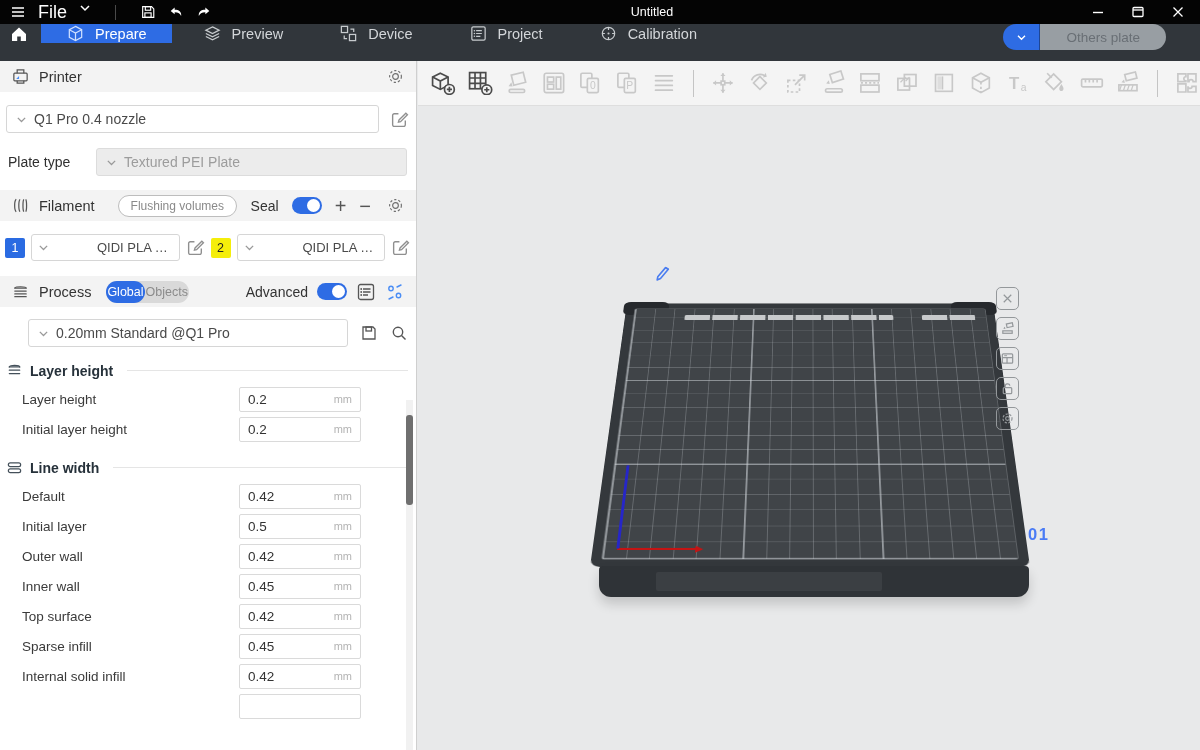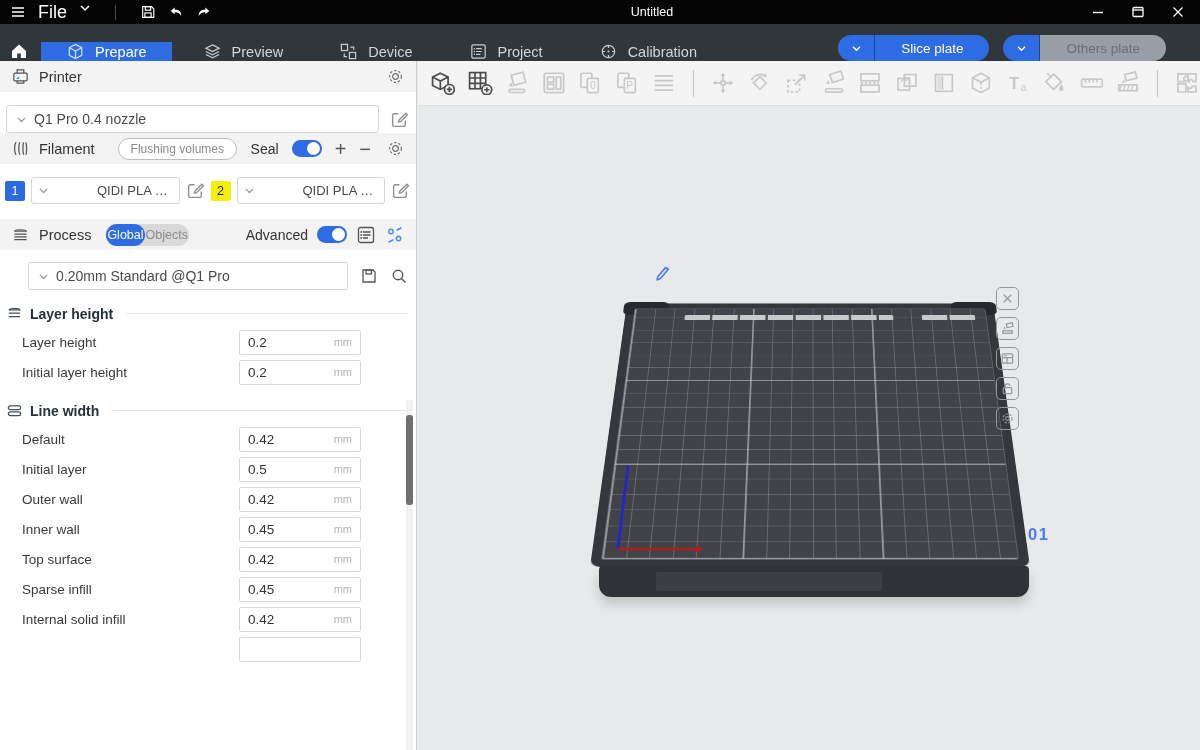--- a/index.html
+++ b/index.html
@@ -13,21 +13,21 @@
   .tb-left { display:flex; align-items:center; gap:12px; padding-left:10px; }
   .menu-label { font-size:18px; }
   .tb-vsep { width:1px; height:15px; background:#4a4a4a; margin:0 12px; }
   .tb-title { position:absolute; left:652px; transform:translateX(-50%);
     font-size:12.5px; color:#fff; }
   .tb-win { position:absolute; right:14px; display:flex; gap:24px; align-items:center; color:#fff; }
   .tb-ic { width:16px; height:16px; color:#fff; cursor:default; }
 
   
   .navbar { position:absolute; left:0; top:24px; width:1200px; height:37px;
-    background:#31363b; display:flex; align-items:flex-end; }
+    background:#31363b; display:flex; align-items:flex-start; }
   .home-btn { width:38px; display:flex; align-items:center; justify-content:center; }
   .nav-tab { display:flex; align-items:center; gap:10px; padding:0 25px;
     color:#d3d6d9; font-size:14.5px; margin:0 3px; }
   .nav-tab .ticon { width:19px; height:19px; color:#c7cbce; }
   .nav-tab.active { background:#2e6ce4; color:#fff; }
   .nav-tab.active .ticon { color:#cfe0ff; }
   .nav-right { margin-left:auto; display:flex; align-items:center; gap:14px; padding-right:34px; }
   .pill { display:flex; height:26px; border-radius:13px; overflow:hidden; font-size:13.5px; }
   .pill .chev-seg { width:37px; background:#2e6ce4; display:flex; align-items:center;
     justify-content:center; color:#fff; border-right:1px solid rgba(0,0,0,.35); }
@@ -248,28 +248,20 @@
           <svg viewBox="0 0 20 20" fill="none" stroke="currentColor" stroke-width="1.3">
             <circle cx="10" cy="10" r="6.5"></circle>
             <path d="M10 3.5v2.7M10 13.8v2.7M3.5 10h2.7M13.8 10h2.7"></path>
             <circle cx="10" cy="10" r="1.1" fill="currentColor" stroke="none"></circle>
           </svg>
         </span>
         <span>Calibration</span>
       </div>
     </div>
   <div class="nav-right">
-    <div class="pill slice">
-      <span class="chev-seg">
-        <svg width="11" height="7" viewBox="0 0 12 8">
-            <path d="M2 2l4 4 4-4" stroke="#fff" stroke-width="1.6" fill="none"></path>
-          </svg>
-        </span>
-      <span class="main-seg">Slice plate</span>
-    </div>
     <div class="pill print">
       <span class="chev-seg">
         <svg width="11" height="7" viewBox="0 0 12 8">
             <path d="M2 2l4 4 4-4" stroke="#fff" stroke-width="1.6" fill="none"></path>
           </svg>
         </span>
       <span class="main-seg">Others plate</span>
     </div>
   </div>
 </div>
@@ -303,20 +295,31 @@
       <span class="val">Q1 Pro 0.4 nozzle</span>
     </div>
     <span class="edit-ic">
       <svg viewBox="0 0 18 18" fill="none" stroke="currentColor" stroke-width="1.3">
         <path d="M8 3.5H4a1.5 1.5 0 0 0-1.5 1.5v9A1.5 1.5 0 0 0 4 15.5h9a1.5 1.5 0 0 0 1.5-1.5v-4"></path>
         <path d="M8.5 9.5l6.5-6.5 1.5 1.5-6.5 6.5-2 .5z"></path>
         </svg>
       </span>
   </div>
 
+  <div class="plate-row">
+    <span class="lbl">Plate type</span>
+    <div class="select gray">
+      <span class="chev">
+          <svg viewBox="0 0 12 8">
+            <path d="M2 2l4 4 4-4" stroke="currentColor" stroke-width="1.4" fill="none"></path>
+          </svg>
+        </span>
+      <span class="val">Textured PEI Plate</span>
+    </div>
+  </div>
 
   <div class="section-header">
     <span class="sh-icon">
       <svg viewBox="0 0 20 20" fill="none" stroke="currentColor" stroke-width="1.3">
         <path d="M5.5 3.5c-2.2 1.6-2.2 11.4 0 13M9.5 3.5c-1.7 1.6-1.7 11.4 0 13M13.5 3.5c-1.2 1.6-1.2 11.4 0 13M15.5 3.5c1.2 1.6 1.2 11.4 0 13"></path>
         </svg>
       </span>
     <span>Filament</span>
     <span class="pill-btn" style="margin-left:14px">Flushing volumes</span>
     <div class="fil-head-right">

